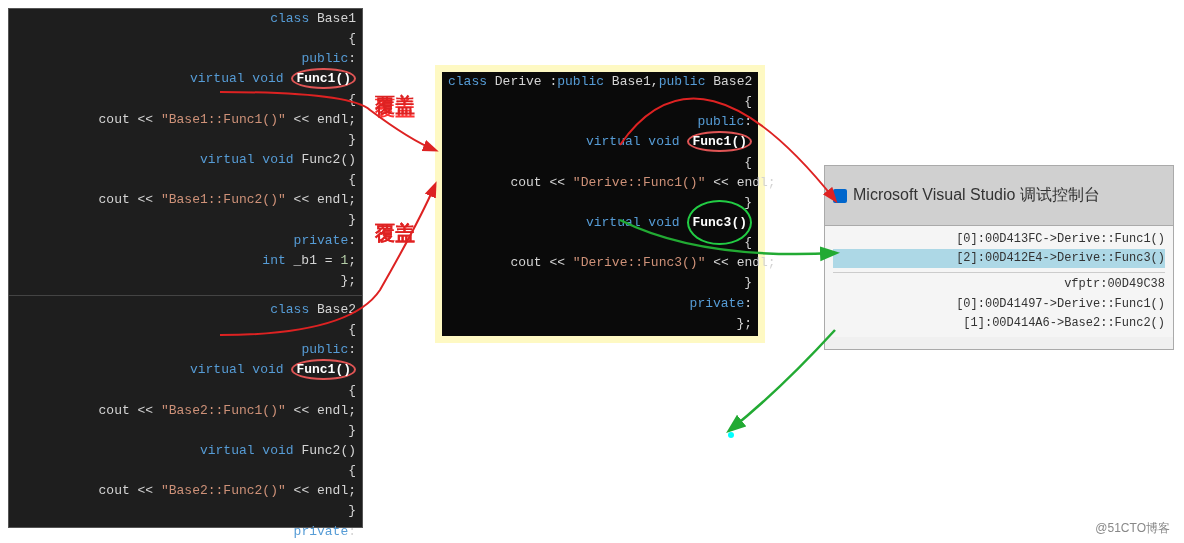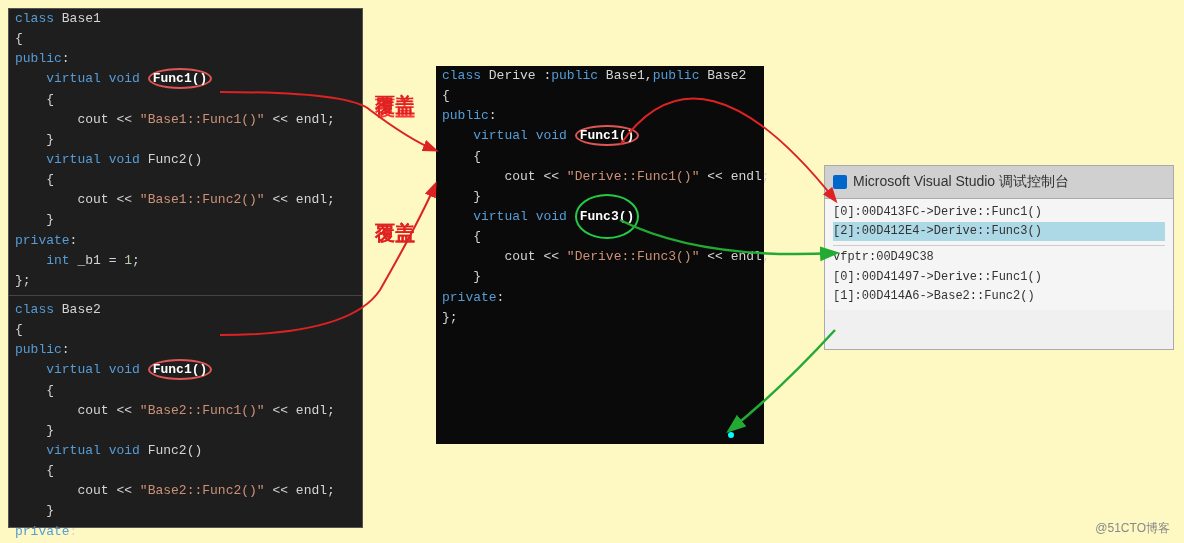--- a/index.html
+++ b/index.html
@@ -10,43 +10,44 @@
       font-family: 'Courier New', Courier, monospace;
       font-size: 13px;
       overflow: hidden;
       position: relative;
     }
 
     .main-container {
       width: 1184px;
       height: 543px;
       position: relative;
-      background: #fef9c3;
+      background: #ffffff;
+      text-align: right;
     }
 
     
     .left-panel {
       position: absolute;
       left: 8px;
       top: 8px;
       width: 355px;
       height: 520px;
       background: #1e1e1e;
       border: 1px solid #555;
     }
 
     
     .middle-panel {
       position: absolute;
       left: 435px;
       top: 65px;
       width: 330px;
-      height: 380px;
+      height: 278px;
       background: #0a0a0a;
-      border: 1px solid #fef9c3;
+      border: 7px solid #fef9c3;
     }
 
     
     .right-panel {
       position: absolute;
       right: 10px;
       top: 165px;
       width: 350px;
       height: 185px;
       background: #f0f0f0;
@@ -100,22 +101,22 @@
       position: absolute;
       color: #ff3333;
       font-size: 20px;
       font-weight: bold;
       font-family: SimSun, serif;
     }
 
     
     .vs-header {
       background: #d0d0d0;
-      padding: 7px 8px;
-      font-size: 14px;
+      padding: 19px 8px;
+      font-size: 16px;
       color: #333;
       font-family: 'Microsoft YaHei', sans-serif;
       display: flex;
       align-items: center;
       gap: 6px;
       border-bottom: 1px solid #aaa;
     }
 
     .vs-icon {
       width: 14px;

